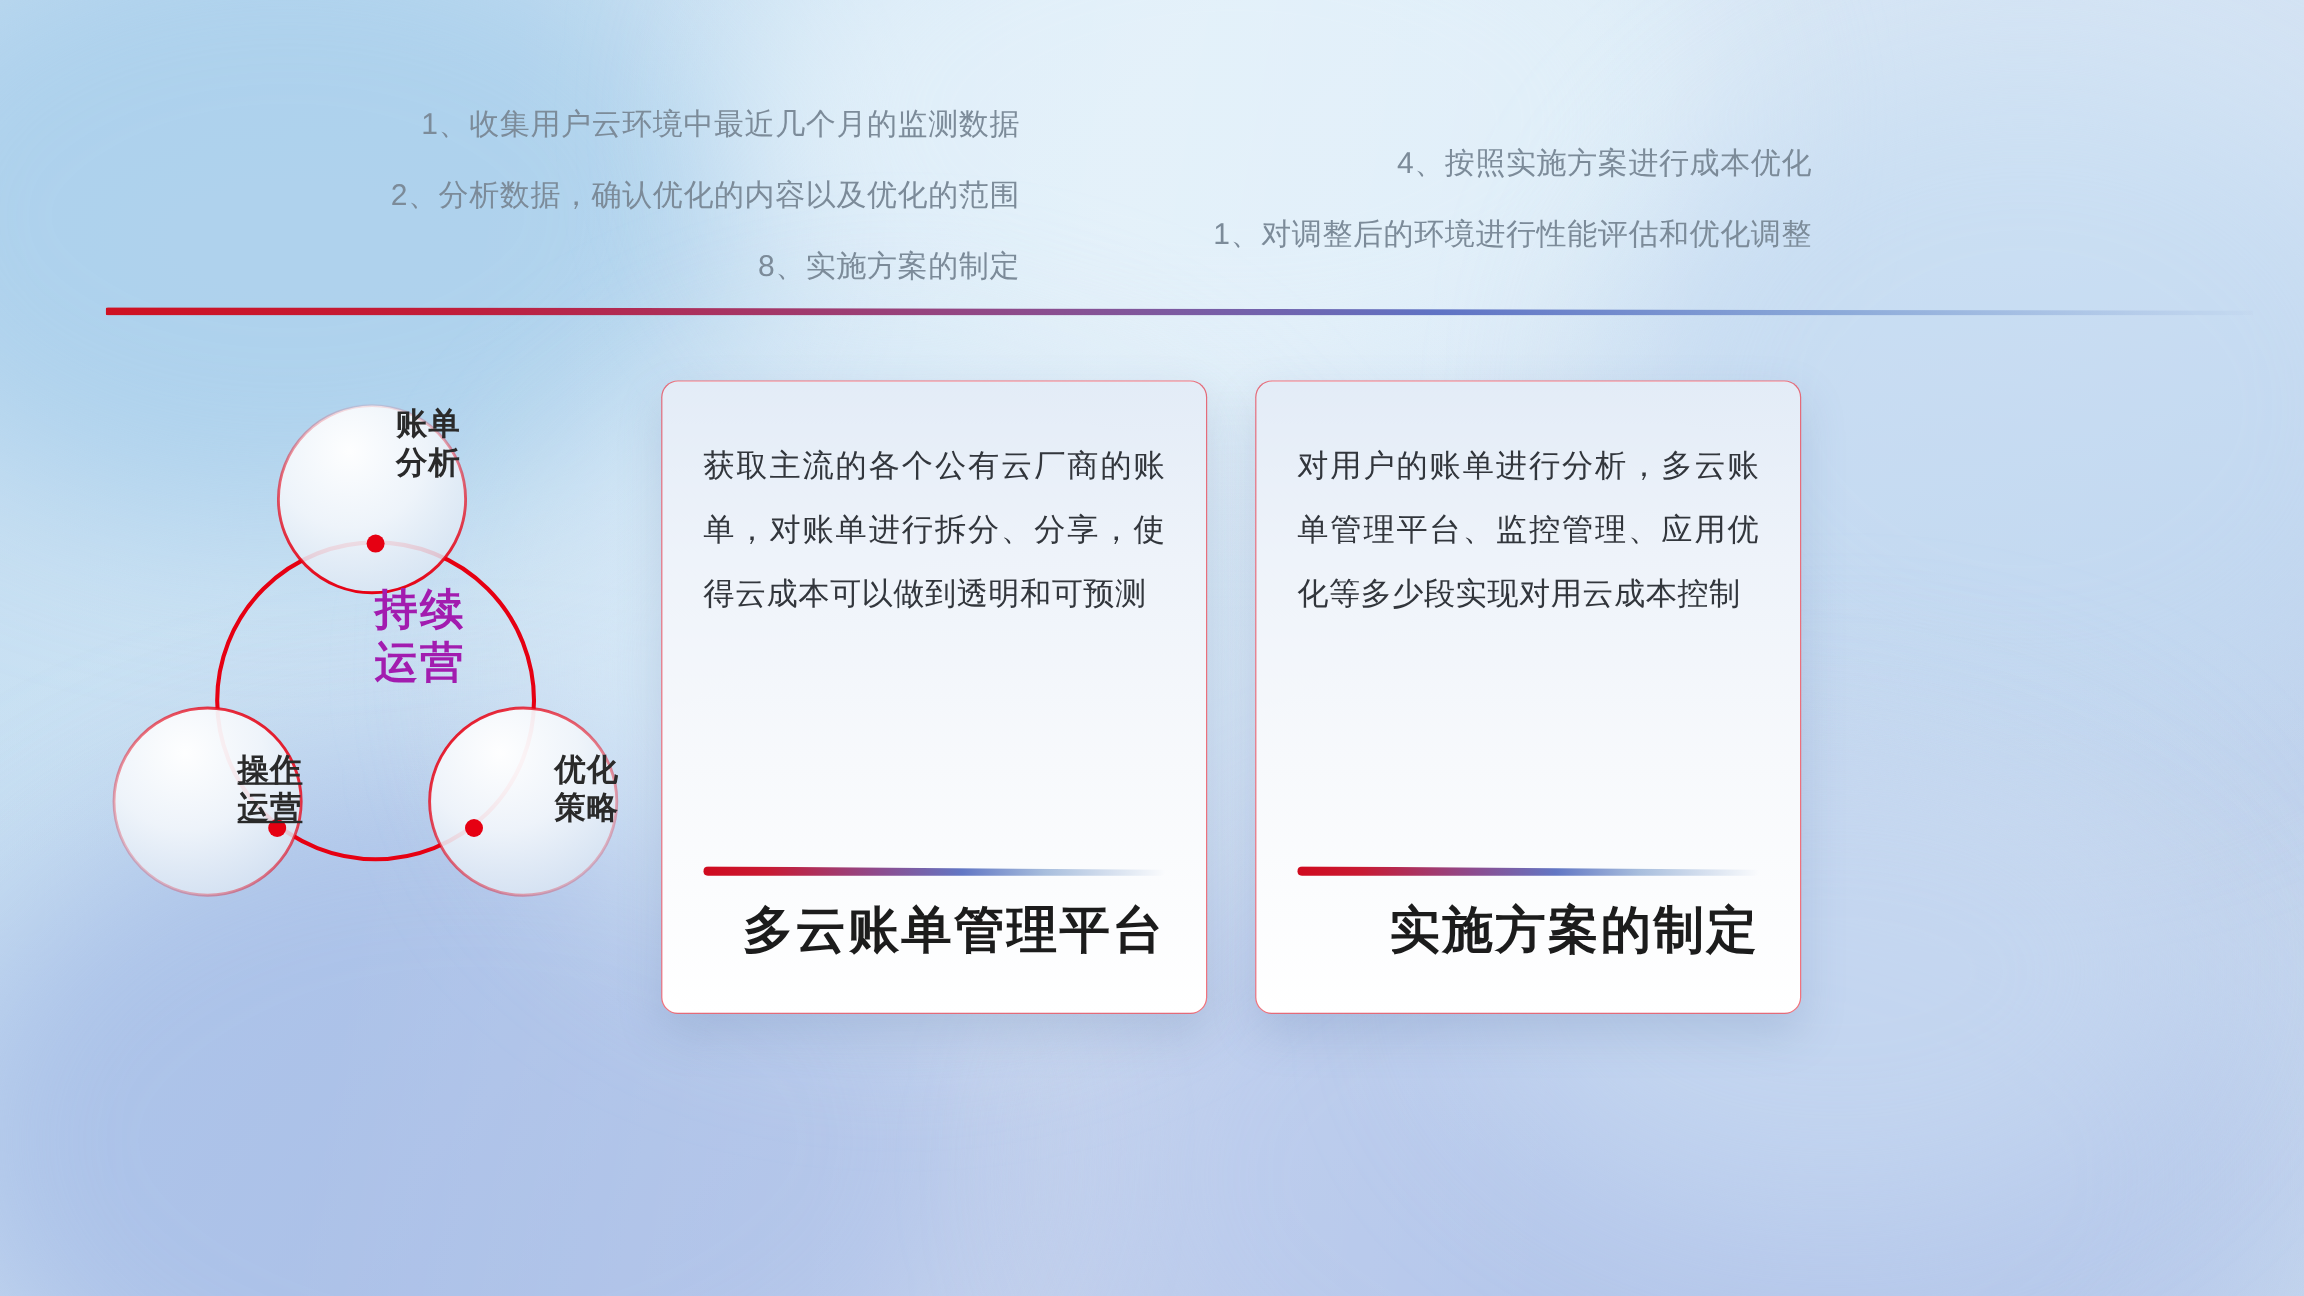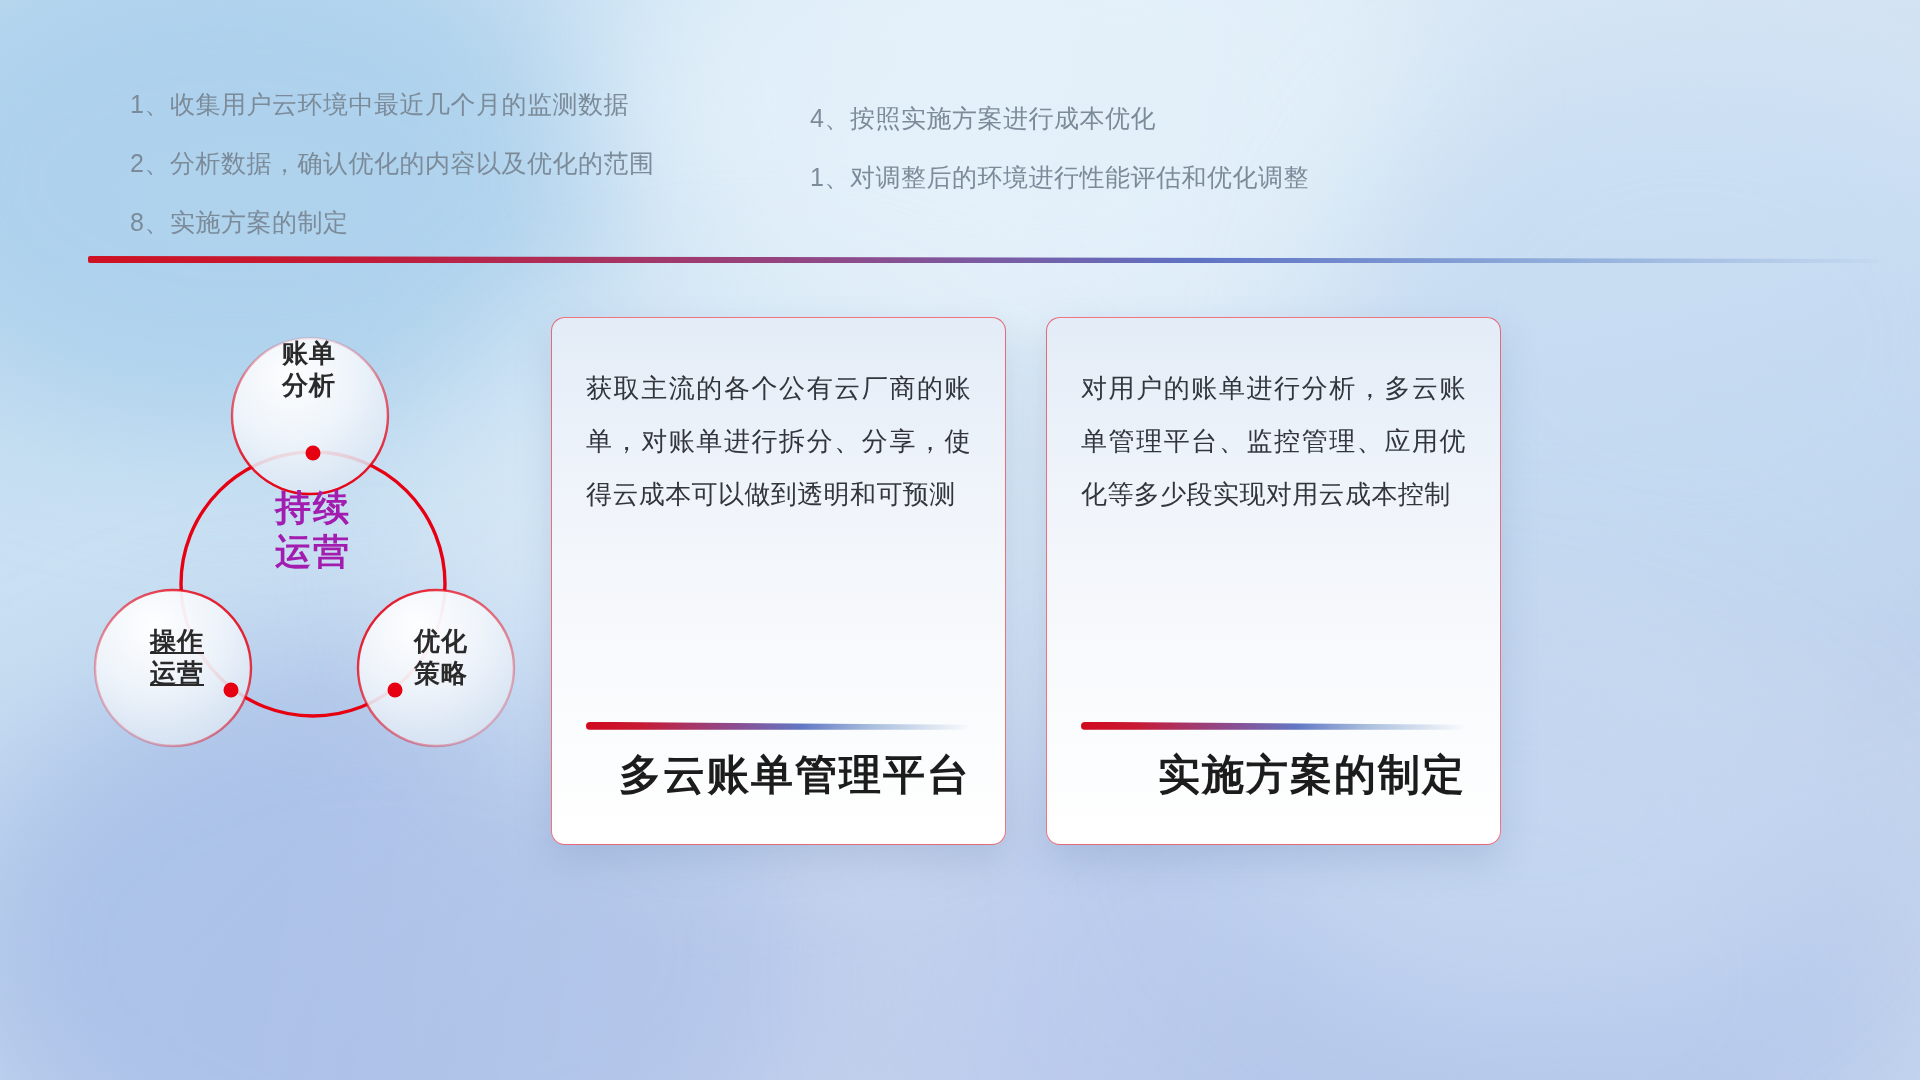--- a/index.html
+++ b/index.html
@@ -31,44 +31,45 @@
   .blob-f{ left:430px;  top:300px;   width:640px; height:520px; background:rgba(214,233,247,.55); }
   .blob-g{ right:80px;  bottom:60px; width:620px; height:420px; background:rgba(205,224,243,.5); }
   .bg-sheen{
     position:absolute; inset:0;
     background:linear-gradient(100deg, rgba(255,255,255,0) 20%, rgba(255,255,255,.18) 46%, rgba(255,255,255,0) 70%);
   }
 
   
   .bullets{ position:absolute; z-index:4; }
   .bullets.left { left:130px; top:92px;  width:720px; }
-  .bullets.right{ left:810px; top:106px; width:700px; }
+  .bullets.right{ left:810px; top:124px; width:700px; }
   .bullet-line{
     color:#7c8b99;
     font-size:25px;
     line-height:1.0;
     margin-bottom:34px;
     white-space:nowrap;
     letter-spacing:.5px;
+    text-align:right;
   }
 
   
   .divider{
     position:absolute; z-index:4;
     left:88px; top:256px; width:1790px; height:7px;
     background:linear-gradient(90deg,#cf1122 0%, #c11d3a 16%, #8e4a8a 42%, #5f73c4 62%, #8aa8d8 80%, rgba(190,210,235,.25) 100%);
     clip-path: polygon(0 0, 100% 42%, 100% 100%, 0 100%);
     border-radius:2px;
   }
 
   
   .venn{ position:absolute; left:88px; top:296px; width:470px; height:470px; z-index:5; }
   .venn svg{ position:absolute; inset:0; }
   .venn-label{
-    position:absolute; text-align:center; line-height:1.22;
+    position:absolute; text-align:right; line-height:1.22;
     font-weight:bold; color:#2a2a2a; font-size:26px; letter-spacing:1px;
   }
   .lbl-top   { left:146px; top:42px;  width:150px; }
   .lbl-left  { left:14px;  top:330px; width:150px;text-decoration:underline; }
   .lbl-right { left:278px; top:330px; width:150px; }
   .lbl-center{
     left:150px; top:190px; width:150px;
     color:#a21caf; font-size:36px; letter-spacing:2px; line-height:1.22;
   }
 

